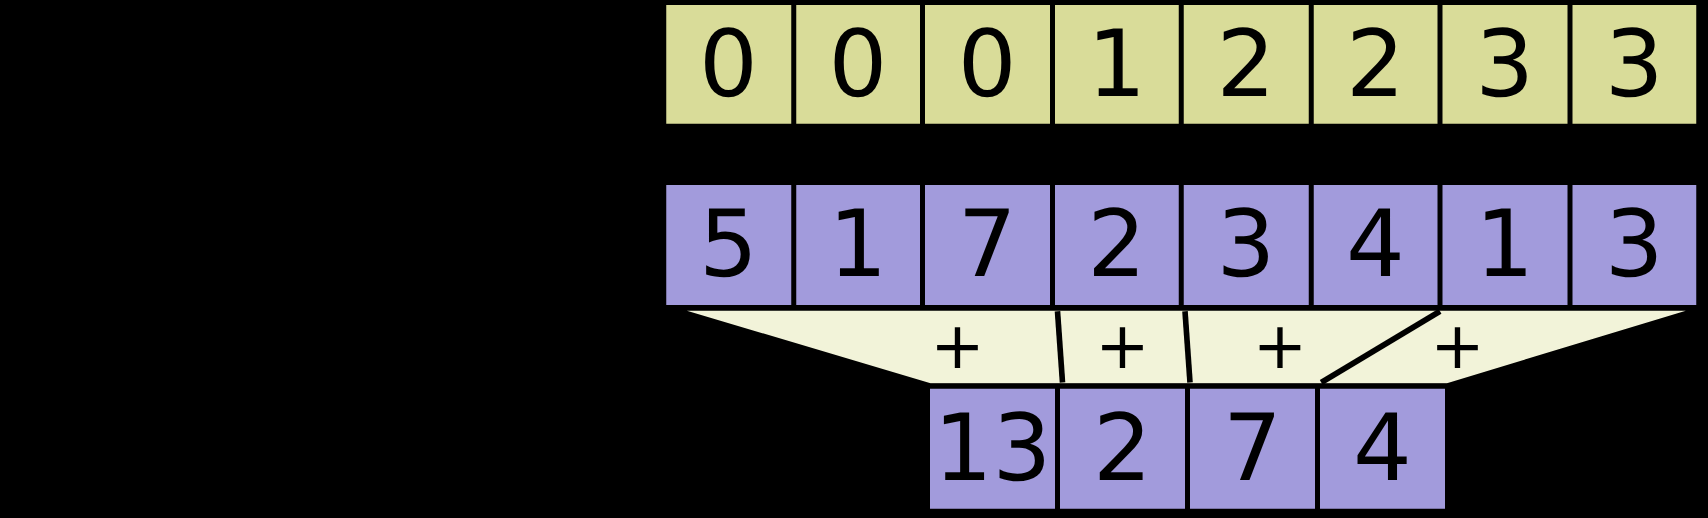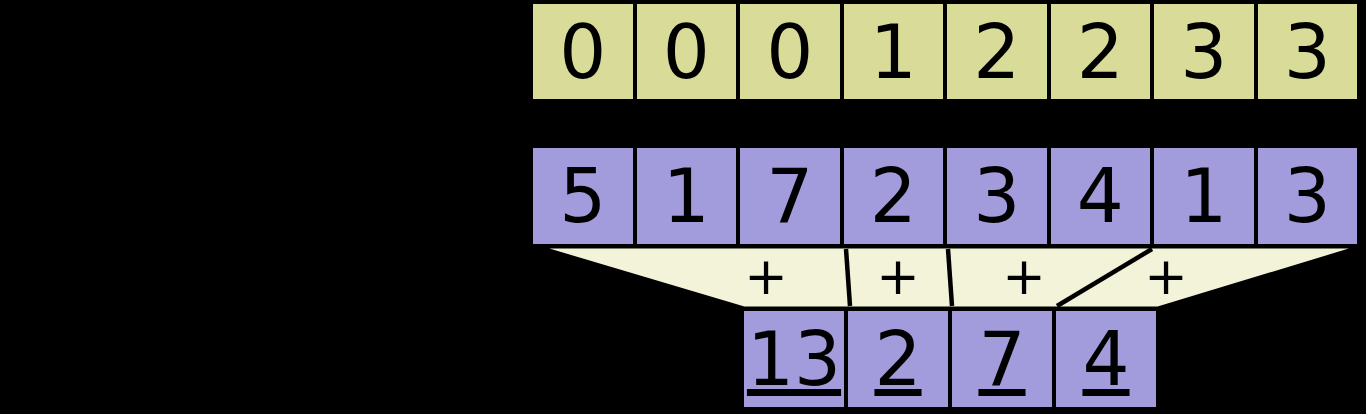--- a/index.html
+++ b/index.html
@@ -35,21 +35,21 @@
     justify-content:center;
     font-size:74px;
     line-height:1;
     color:var(--text);
   }
   #keys-row{left:529px;top:0;width:832px;height:103px;}
   #keys-row .cell{background:var(--keys-fill);}
   #values-row{left:529px;top:144px;width:832px;height:104px;}
   #values-row .cell{background:var(--values-fill);}
   #sums-row{left:740px;top:307px;width:420px;height:104px;}
-  #sums-row .cell{background:var(--sums-fill);text-decoration:underline;}
+  #sums-row .cell{background:var(--sums-fill);}
   #funnel-layer{
     position:absolute;left:0;top:0;width:1366px;height:414px;z-index:1;
   }
   .funnel-poly{fill:var(--funnel-fill);stroke:var(--border);stroke-width:3;}
   .funnel-divider{stroke:var(--border);stroke-width:4.5;}
   .plus-text{
     font-family:"DejaVu Sans",sans-serif;
     font-size:52px;
     fill:var(--text);
     text-anchor:middle;

